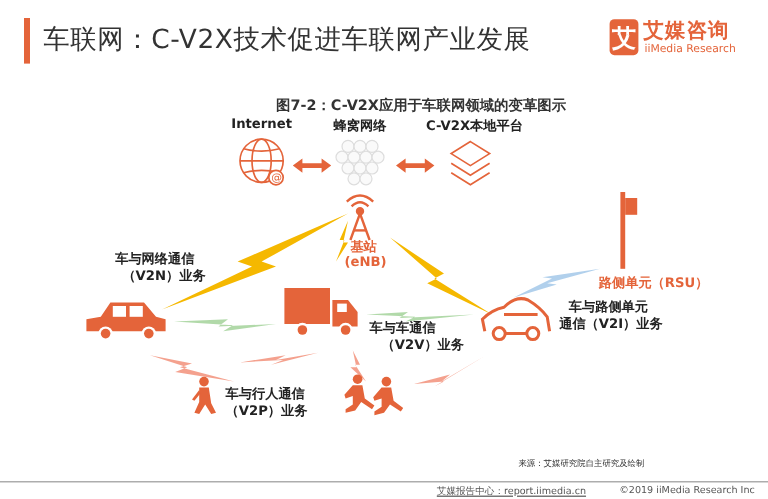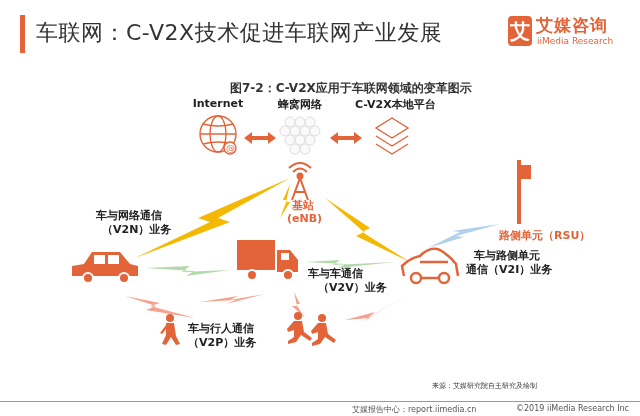--- a/index.html
+++ b/index.html
@@ -8,21 +8,21 @@
   .title-bar{left:20px;top:15px;width:5px;height:38px;background:#e4643a;}
   .page-title{left:36px;top:18px;font-size:22px;color:#333;letter-spacing:0.5px;white-space:nowrap;}
   .logo-box{left:508px;top:16px;width:24px;height:30px;background:#e4643a;border-radius:4px;color:#fff;font-size:20px;font-weight:bold;text-align:center;line-height:30px;}
   .logo-cn{left:536px;top:14px;font-size:17px;color:#e4643a;font-weight:bold;letter-spacing:1px;white-space:nowrap;}
   .logo-en{left:537px;top:36px;font-size:9px;color:#e4643a;white-space:nowrap;}
   .fig-title{left:230px;top:80px;font-size:12px;font-weight:bold;color:#333;white-space:nowrap;}
   .lbl{font-size:11px;font-weight:bold;color:#222;white-space:nowrap;text-align:center;}
   .orange-lbl{color:#e4643a;font-weight:bold;font-size:11px;white-space:nowrap;}
   .source{left:432px;top:381px;font-size:7px;color:#333;white-space:nowrap;}
   .footer-line{left:0;top:401px;width:640px;height:1px;background:#999;}
-  .footer-left{left:352px;top:404px;font-size:8px;color:#555;white-space:nowrap;}
+  .footer-left{left:364px;top:404px;font-size:8px;color:#555;white-space:nowrap;text-decoration:underline;}
   .footer-right{left:516px;top:404px;font-size:8px;color:#555;white-space:nowrap;}
   svg{position:absolute;left:0;top:0;}
 </style>
 </head>
 <body>
 
 <div class="abs title-bar"></div>
 <div class="abs page-title">车联网：C-V2X技术促进车联网产业发展</div>
 <div class="abs logo-box">艾</div>
 <div class="abs logo-cn">艾媒咨询</div>

